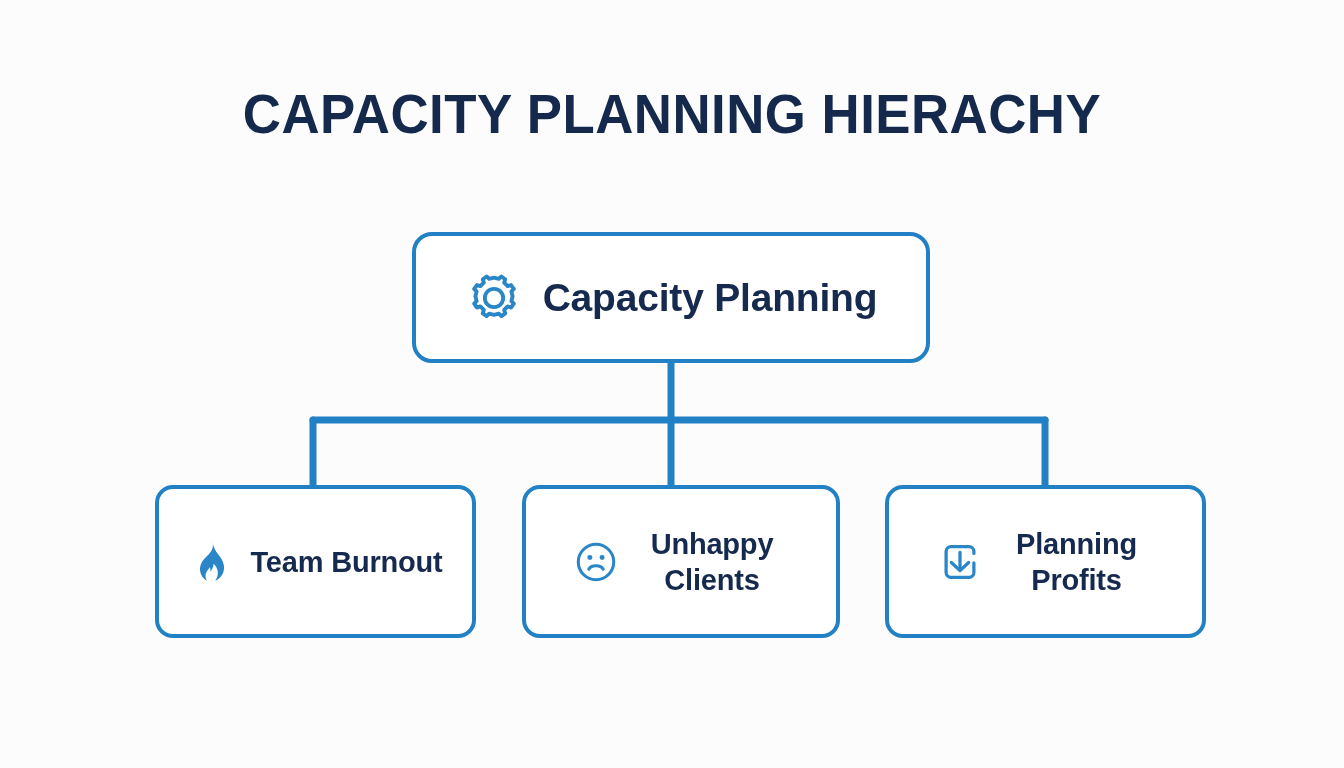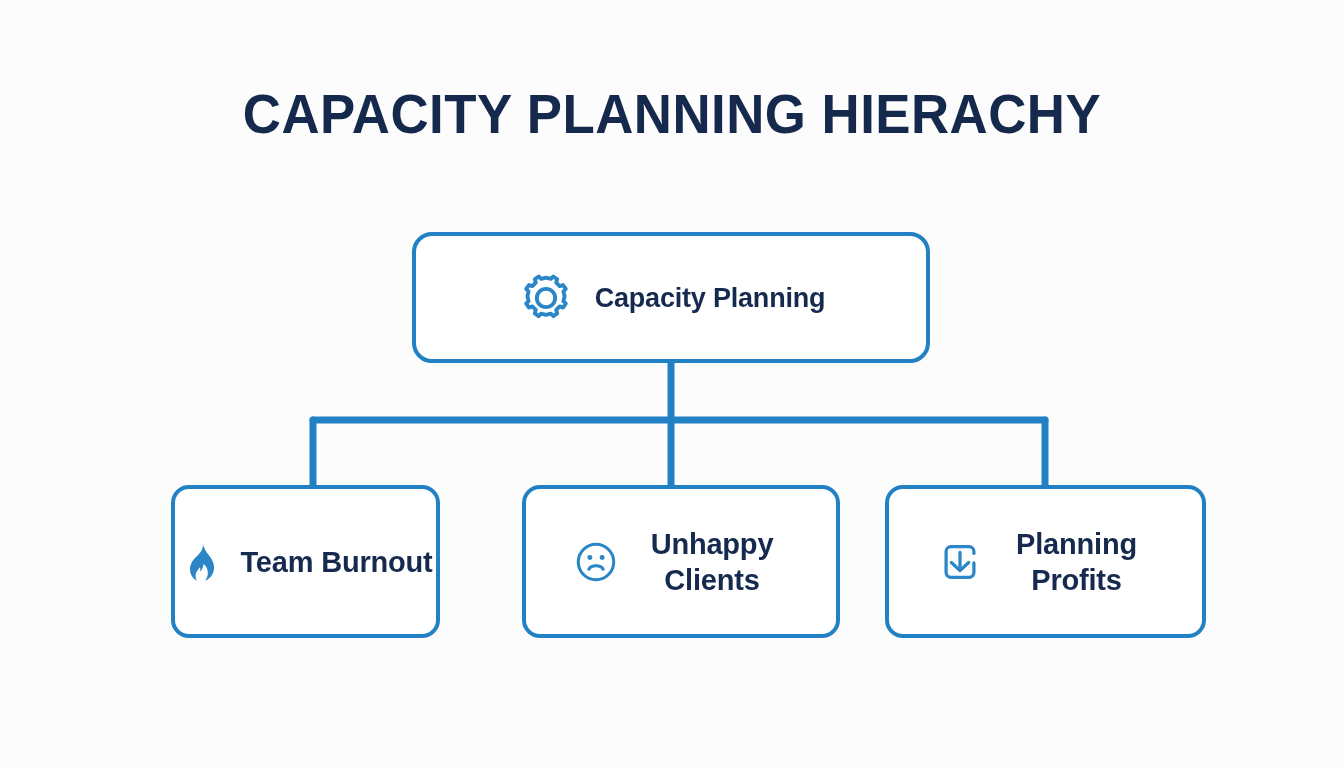--- a/index.html
+++ b/index.html
@@ -72,38 +72,38 @@
 
   
   #node-root {
     left: 412px;
     top: 232px;
     width: 518px;
     height: 131px;
     border-radius: 20px;
   }
   #node-root .node-label {
-    font-size: 27px;
+    font-size: 39px;
     line-height: 44px;
     white-space: nowrap;
   }
   #node-root .node-inner { gap: 20px; }
 
   
   .node-child {
     top: 485px;
     height: 153px;
   }
   .node-child .node-label {
     font-size: 29px;
     line-height: 36px;
   }
   .node-child .node-inner { gap: 16px; }
 
-  #node-child-0 { left: 171px;  width: 269px; align-items: center; }
+  #node-child-0 { left: 155px;  width: 321px; align-items: center; }
   #node-child-1 { left: 522px;  width: 318px; }
   #node-child-2 { left: 885px;  width: 321px; }
 
   #node-child-0 .node-label { white-space: nowrap; }
   #node-child-1 .node-label,
   #node-child-2 .node-label { text-align: center; width: 155px; }
 
   .icon {
     flex: 0 0 auto;
     display: block;

